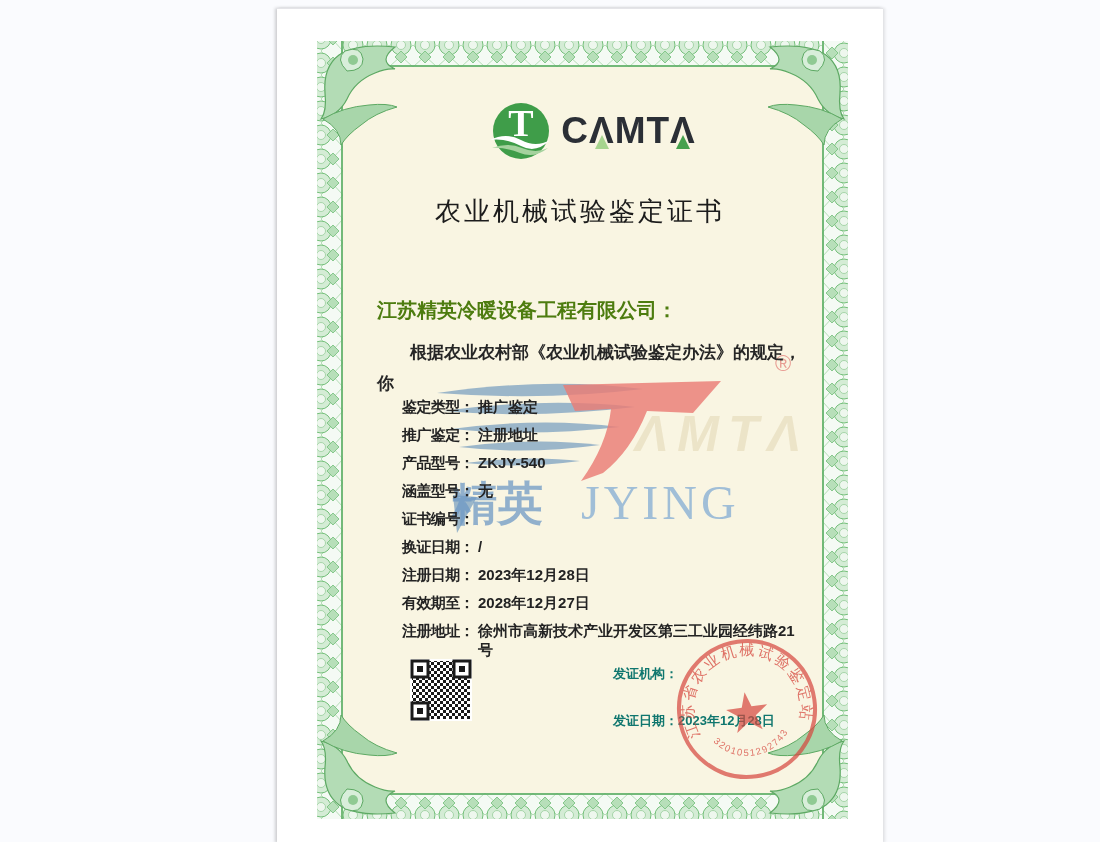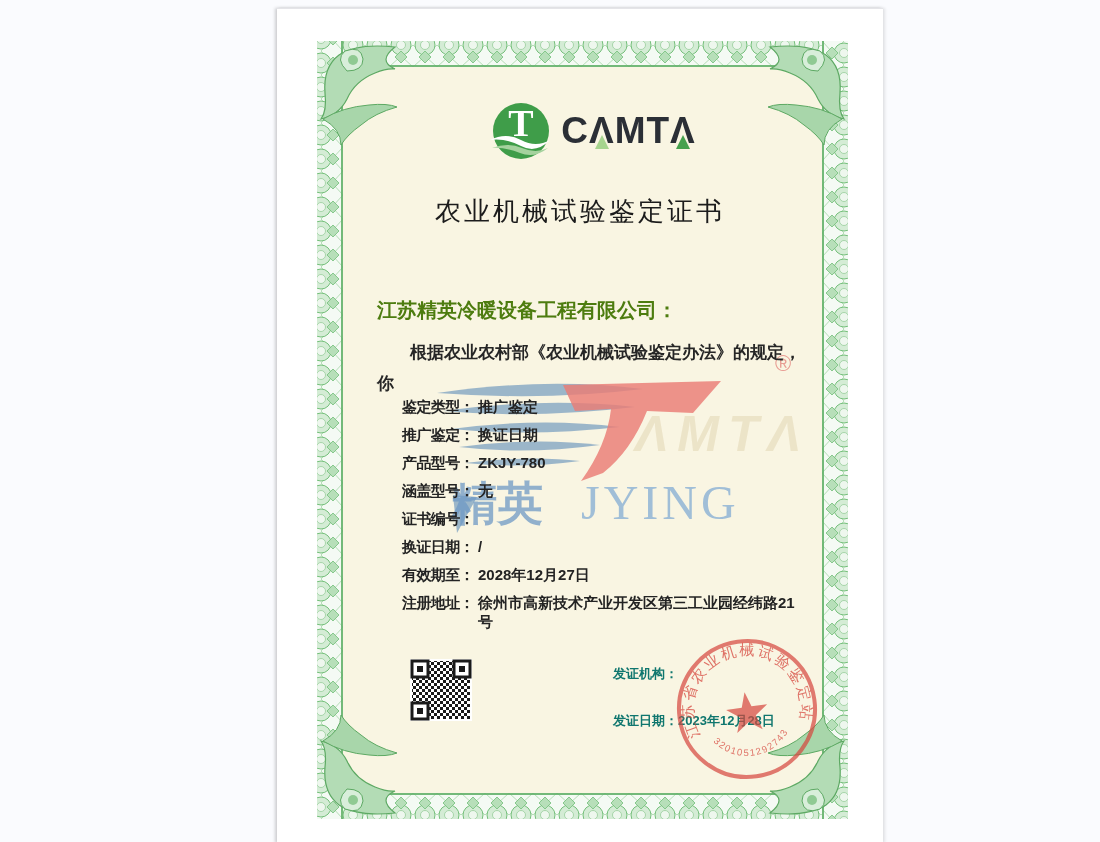--- a/index.html
+++ b/index.html
@@ -116,36 +116,40 @@
       <div class="indent">根据农业农村部《农业机械试验鉴定办法》的规定，你</div>
     </div>
 
     <div class="fields">
       <div class="frow">
         <span class="flabel">鉴定类型：</span>
         <span class="fvalue">推广鉴定</span>
       </div>
       <div class="frow">
         <span class="flabel">推广鉴定：</span>
-        <span class="fvalue">换证日期</span>
+        <span class="fvalue">注册地址</span>
       </div>
       <div class="frow">
         <span class="flabel">产品型号：</span>
-        <span class="fvalue">ZKJY-780</span>
+        <span class="fvalue">ZKJY-540</span>
       </div>
       <div class="frow">
         <span class="flabel">涵盖型号：</span>
         <span class="fvalue">无</span>
       </div>
       <div class="frow">
         <span class="flabel">证书编号：</span>
       </div>
       <div class="frow">
         <span class="flabel">换证日期：</span>
         <span class="fvalue">/</span>
+      </div>
+      <div class="frow">
+        <span class="flabel">注册日期：</span>
+        <span class="fvalue">2023年12月28日</span>
       </div>
       <div class="frow">
         <span class="flabel">有效期至：</span>
         <span class="fvalue">2028年12月27日</span>
       </div>
       <div class="frow">
         <span class="flabel">注册地址：</span>
         <span class="fvalue">徐州市高新技术产业开发区第三工业园经纬路21号</span>
       </div>
     </div>

